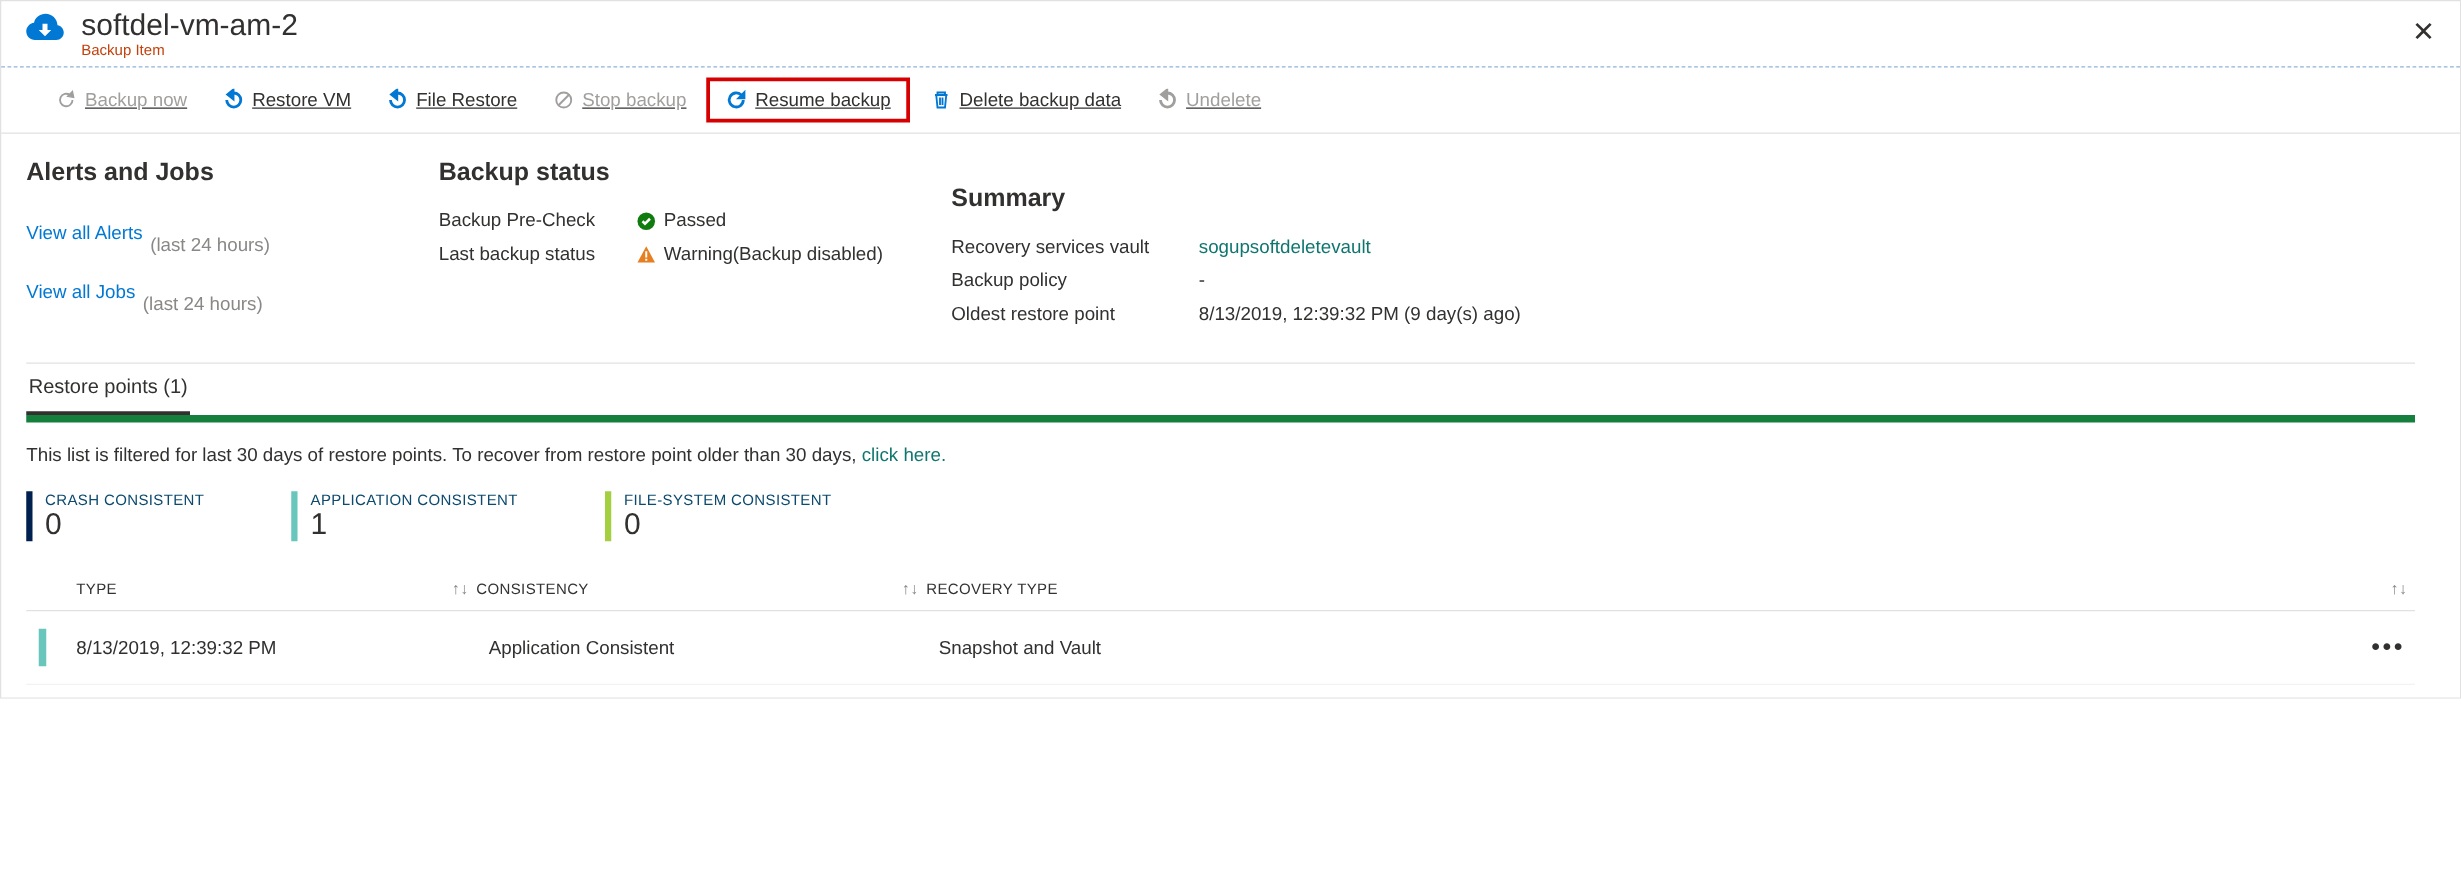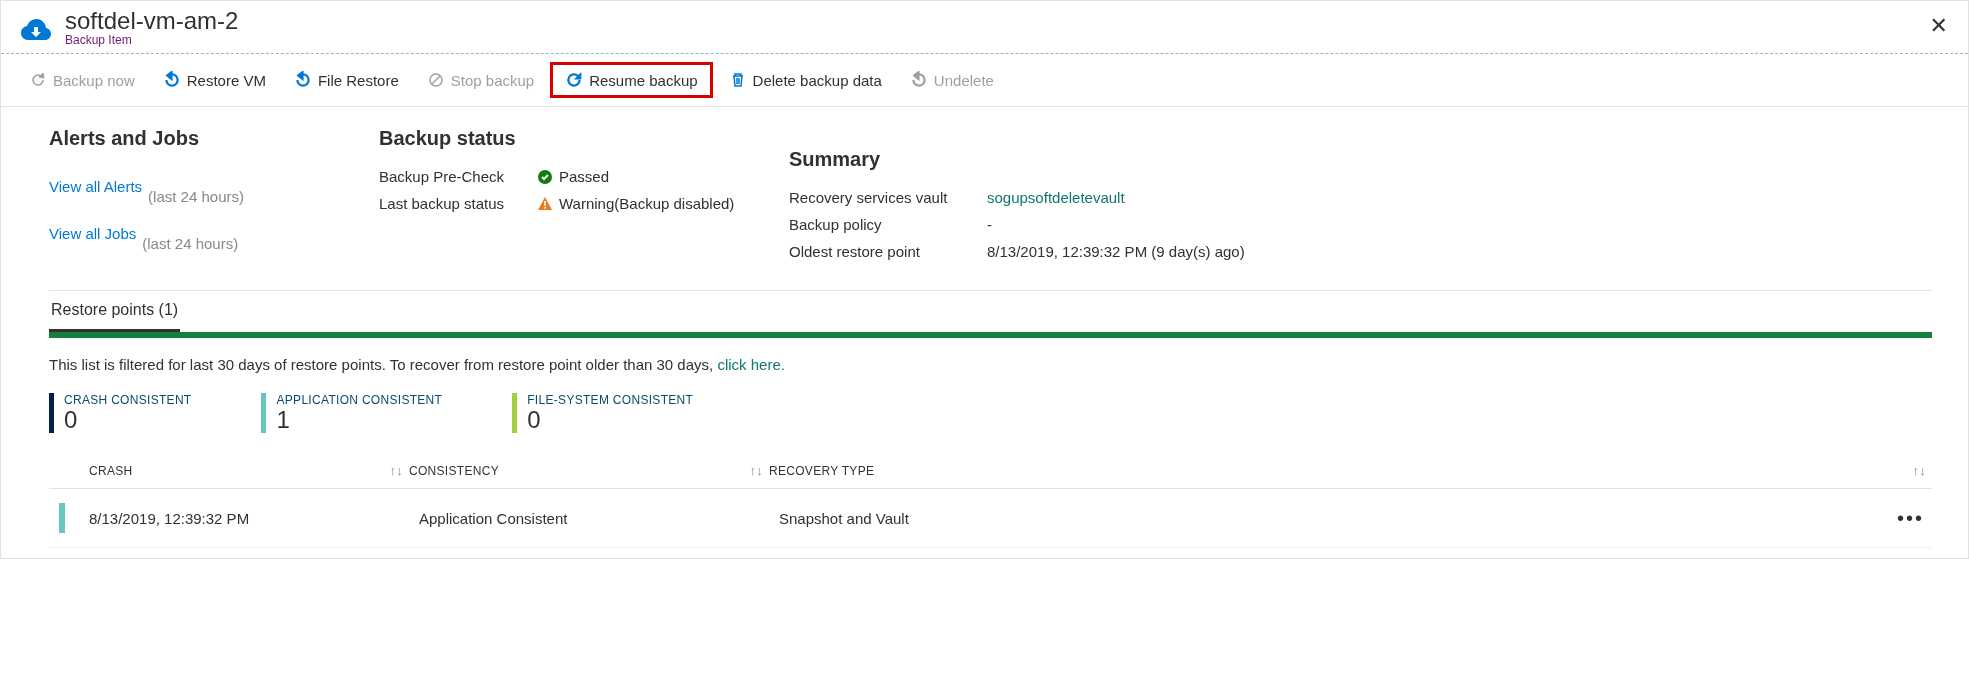--- a/index.html
+++ b/index.html
@@ -1,31 +1,31 @@
 <!DOCTYPE html>
 <html><head>
 <meta charset="utf-8">
 <style>
 * { box-sizing: border-box; margin: 0; padding: 0; font-family: "Segoe UI", Arial, sans-serif; }
 body { background: #fff; color: #323130; font-size: 14px; width: 1969px; }
 .panel { border: 1px solid #e1e1e1; }
-.header { display: flex; align-items: flex-end; padding: 6px 18px; border-bottom: 1px dashed #8fb3d6; position: relative; }
+.header { display: flex; align-items: flex-start; padding: 6px 18px; border-bottom: 1px dashed #8fb3d6; position: relative; }
 .header .cloud-icon { width: 36px; height: 32px; margin-right: 10px; }
 .header .title-block { display: flex; flex-direction: column; }
 .header h1 { font-size: 24px; font-weight: 400; }
-.header .subtitle { font-size: 12px; color: #701a75; margin-top: -2px; }
+.header .subtitle { font-size: 12px; color: #c2410c; margin-top: -2px; }
 .header .close { position: absolute; right: 20px; top: 12px; font-size: 22px; cursor: pointer; color:#323130; }
-.toolbar { display: flex; align-items: center; border-bottom: 1px solid #e1e1e1; padding: 8px 16px; gap: 4px; }
+.toolbar { display: flex; align-items: center; border-bottom: 1px solid #e1e1e1; padding: 8px 31px; gap: 4px; text-decoration: underline; }
 .tb-btn { display: inline-flex; align-items: center; padding: 6px 12px; cursor: pointer; color: #323130; font-size: 15px; gap:6px;}
 .tb-btn.disabled { color: #a19f9d; cursor: default; }
 .tb-btn .icon { display: inline-flex; width:18px; height:18px; align-items:center; justify-content:center;}
 .tb-btn.blue-icon .icon svg { stroke: #0078d4; fill: #0078d4; }
 .tb-btn.disabled .icon svg { stroke: #a19f9d; fill: #a19f9d; }
 .highlight { border: 3px solid #d60000; }
-.content { padding: 20px 36px 10px 48px; }
+.content { padding: 20px 36px 10px 20px; }
 .sections { display: flex; gap: 0; margin-bottom: 20px; }
 .sec { flex: 0 0 auto; }
 .sec.alerts { width: 330px; }
 .sec.backup { width: 410px; }
 .sec.summary { flex: 1; margin-top: 21px; }
 .sec h2 { font-size: 20px; font-weight: 600; margin-bottom: 18px; }
 .sec .row { display: flex; align-items: center; margin-bottom: 10px; font-size: 15px; }
 .sec.alerts a { color: #0078d4; text-decoration: none; }
 .sec.alerts .hint { color: #8a8886; margin-left: 6px; margin-top: 20px; }
 .sec.backup .label { width: 158px; }
@@ -220,21 +220,21 @@
         <div class="cval">1</div>
       </div>
       <div class="counter lime">
         <div class="clabel">FILE-SYSTEM CONSISTENT</div>
         <div class="cval">0</div>
       </div>
     </div>
 
     <div class="table">
       <div class="thead">
-        <div class="col-time">CRASH</div>
+        <div class="col-time">TYPE</div>
         <div class="col-sort">↑↓</div>
         <div class="col-cons">CONSISTENCY</div>
         <div class="col-sort">↑↓</div>
         <div class="col-rec">RECOVERY TYPE</div>
         <div class="col-sort">↑↓</div>
       </div>
       <div class="trow">
         <div class="bar"></div>
         <div class="col-time2">8/13/2019, 12:39:32 PM</div>
         <div class="col-sort"></div>

